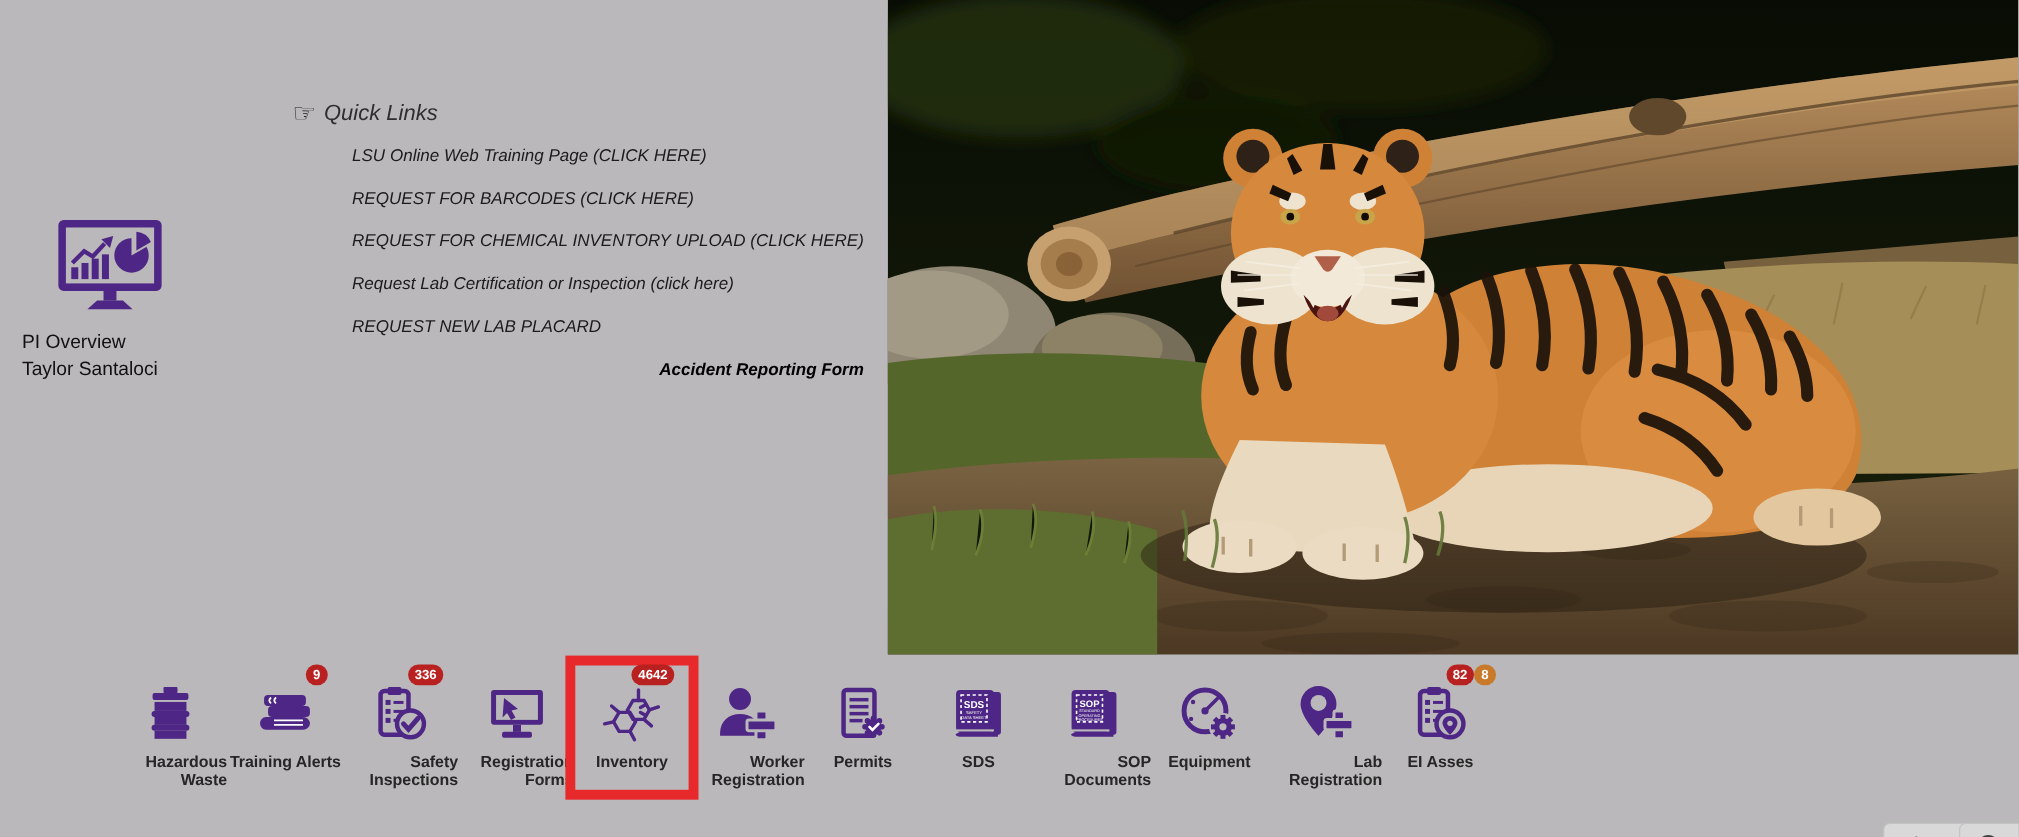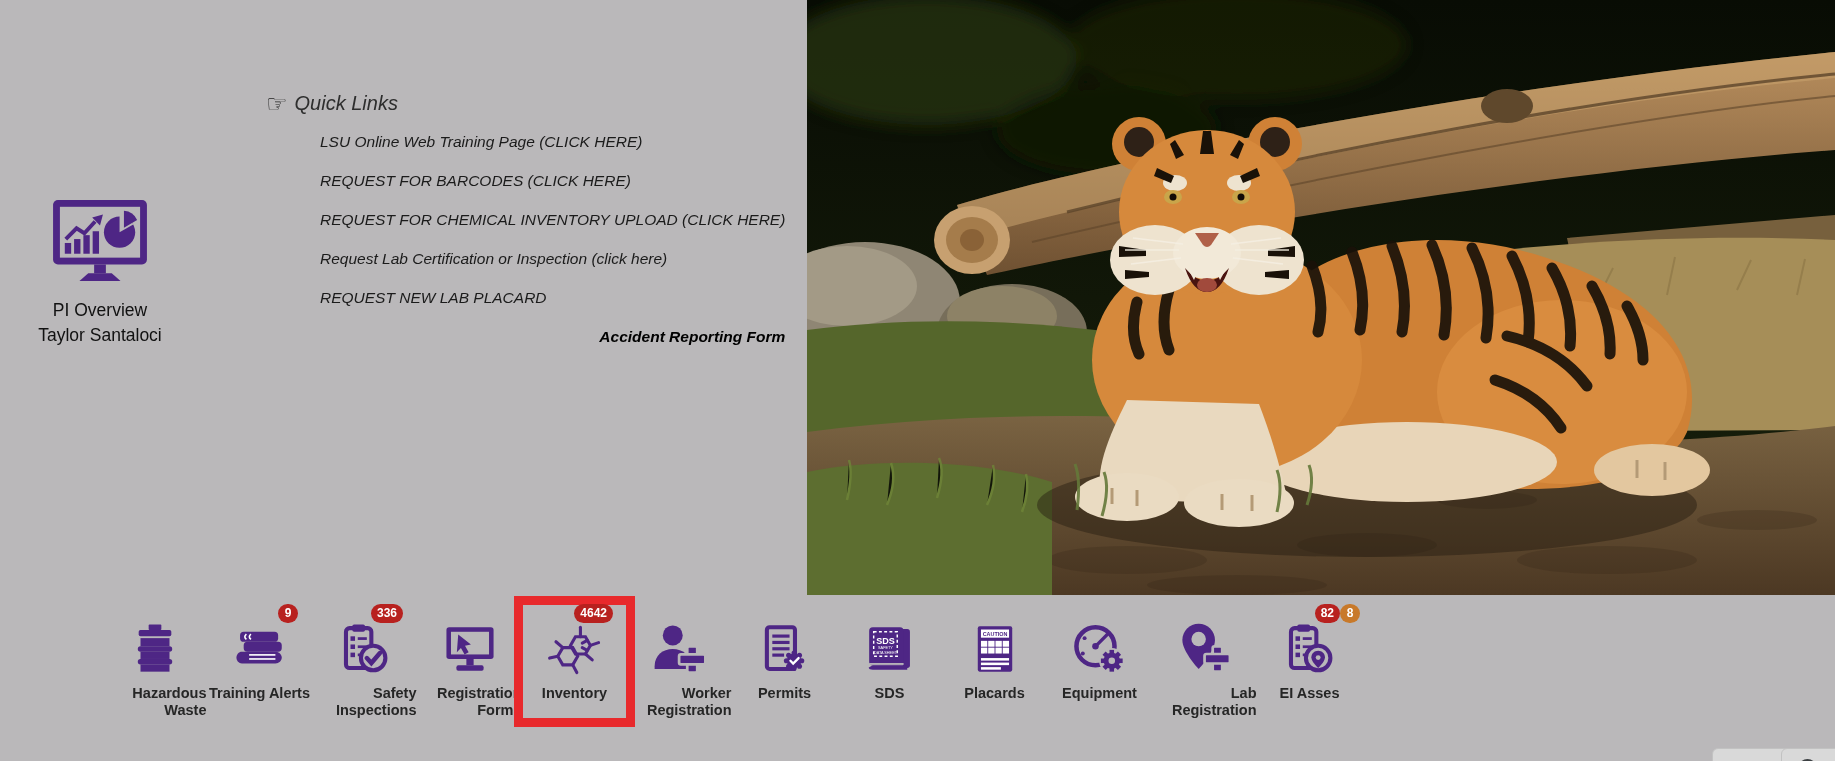--- a/index.html
+++ b/index.html
@@ -10,21 +10,21 @@
     --hl-red:#e8292c;
     --label:#262626;
   }
   *{box-sizing:border-box;margin:0;padding:0;}
   html,body{width:1835px;height:761px;}
   body{
     position:relative;background:var(--bg);overflow:hidden;
     font-family:"Liberation Sans",sans-serif;color:#1b1b1b;
   }
   
-  .pi-block{position:absolute;left:20px;top:198px;width:160px;text-align:center;}
+  .pi-block{position:absolute;left:20px;top:198px;width:160px;text-align:left;}
   .pi-block svg{display:block;margin:0 auto;}
   .pi-text{margin-top:12px;font-size:17.5px;line-height:25px;color:#111;}
   .quick-links{position:absolute;left:266px;top:92px;font-style:italic;}
   .ql-header{font-size:20px;color:#2e2e2e;display:flex;align-items:center;gap:7px;}
   .ql-hand{font-style:normal;font-size:24px;line-height:20px;color:#222;}
   .ql-list{list-style:none;margin-top:18px;padding-left:54px;}
   .ql-list li{font-size:15.5px;line-height:18px;margin-bottom:21px;cursor:pointer;white-space:nowrap;}
   .ql-list li.bold{font-weight:bold;color:#000;text-align:right;}
   
   .photo{position:absolute;left:807px;top:0;width:1028px;height:595px;}
@@ -369,42 +369,35 @@
       <path d="M13 50 h38 v5 H13 c-2.5 0 -4.5 -1 -4.5 -2.5" fill="#4e2685"></path>
       <rect x="9" y="47.5" width="38" height="2" fill="#bab8ba"></rect>
       <rect x="14" y="13" width="26" height="27" fill="none" stroke="#fff" stroke-width="1.6" stroke-dasharray="3.2 2.6"></rect>
       <text x="27" y="26" fill="#fff" font-size="10" font-weight="bold" text-anchor="middle" font-family="Liberation Sans, sans-serif">SDS</text>
       <text x="27" y="32.5" fill="#fff" font-size="4.2" text-anchor="middle" font-family="Liberation Sans, sans-serif">SAFETY</text>
       <text x="27" y="37.5" fill="#fff" font-size="4.2" text-anchor="middle" font-family="Liberation Sans, sans-serif">DATA SHEET</text>
     </svg>
     <div class="tb-label">SDS</div>
   </div>
 
-  <div class="tb-item">
-    <svg class="tb-icon" viewBox="0 0 64 64">
-      <rect x="13" y="7" width="38" height="50" rx="2" fill="#4e2685"></rect>
-      <rect x="16.5" y="10.5" width="31" height="9" fill="#fff"></rect>
-      <text x="32" y="17.5" fill="#4e2685" font-size="6" font-weight="bold" text-anchor="middle" font-family="Liberation Sans, sans-serif">CAUTION</text>
-      <g fill="#fff">
-        <rect x="16.5" y="23" width="7" height="6.5"></rect>
-          <rect x="24.5" y="23" width="7" height="6.5"></rect>
-        <rect x="32.5" y="23" width="7" height="6.5"></rect>
-          <rect x="40.5" y="23" width="7" height="6.5"></rect>
-        <rect x="16.5" y="30.5" width="7" height="6.5"></rect>
-          <rect x="24.5" y="30.5" width="7" height="6.5"></rect>
-        <rect x="32.5" y="30.5" width="7" height="6.5"></rect>
-          <rect x="40.5" y="30.5" width="7" height="6.5"></rect>
-        <rect x="16.5" y="42" width="31" height="2.8"></rect>
-          <rect x="16.5" y="47" width="31" height="2.8"></rect>
-        <rect x="16.5" y="52" width="22" height="2.8"></rect>
-      </g>
-    </svg>
-    <div class="tb-label">Placards</div>
-  </div>
-
+
+  <div class="tb-item">
+    <svg class="tb-icon" viewBox="0 0 64 64">
+      <path d="M46 10 h5 c2 0 3 1 3 3 v37 c0 2 -1 3 -3 3 h-5 z" fill="#4e2685"></path>
+      <rect x="9" y="8" width="38" height="42" rx="4" fill="#4e2685"></rect>
+      <path d="M13 50 h38 v5 H13 c-2.5 0 -4.5 -1 -4.5 -2.5" fill="#4e2685"></path>
+      <rect x="9" y="47.5" width="38" height="2" fill="#bab8ba"></rect>
+      <rect x="14" y="13" width="26" height="27" fill="none" stroke="#fff" stroke-width="1.6" stroke-dasharray="3.2 2.6"></rect>
+      <text x="27" y="25" fill="#fff" font-size="9.5" font-weight="bold" text-anchor="middle" font-family="Liberation Sans, sans-serif">SOP</text>
+      <text x="27" y="30.5" fill="#fff" font-size="3.8" text-anchor="middle" font-family="Liberation Sans, sans-serif">STANDARD</text>
+      <text x="27" y="34.8" fill="#fff" font-size="3.8" text-anchor="middle" font-family="Liberation Sans, sans-serif">OPERATING</text>
+      <text x="27" y="39.1" fill="#fff" font-size="3.8" text-anchor="middle" font-family="Liberation Sans, sans-serif">PROCEDURES</text>
+    </svg>
+    <div class="tb-label">SOP Documents</div>
+  </div>
 
   <div class="tb-item">
     <svg class="tb-icon" viewBox="0 0 64 64">
       <circle cx="27" cy="29" r="21" fill="none" stroke="#4e2685" stroke-width="5"></circle>
       <circle cx="13" cy="37" r="2.2" fill="#4e2685"></circle>
       <circle cx="15" cy="20" r="2.2" fill="#4e2685"></circle>
       <path d="M27 29 L40 16" stroke="#4e2685" stroke-width="3.6" stroke-linecap="round"></path>
       <circle cx="27" cy="29" r="3.6" fill="#4e2685"></circle>
       <circle cx="45" cy="45" r="14" fill="#bab8ba"></circle>
       <g fill="#4e2685">

